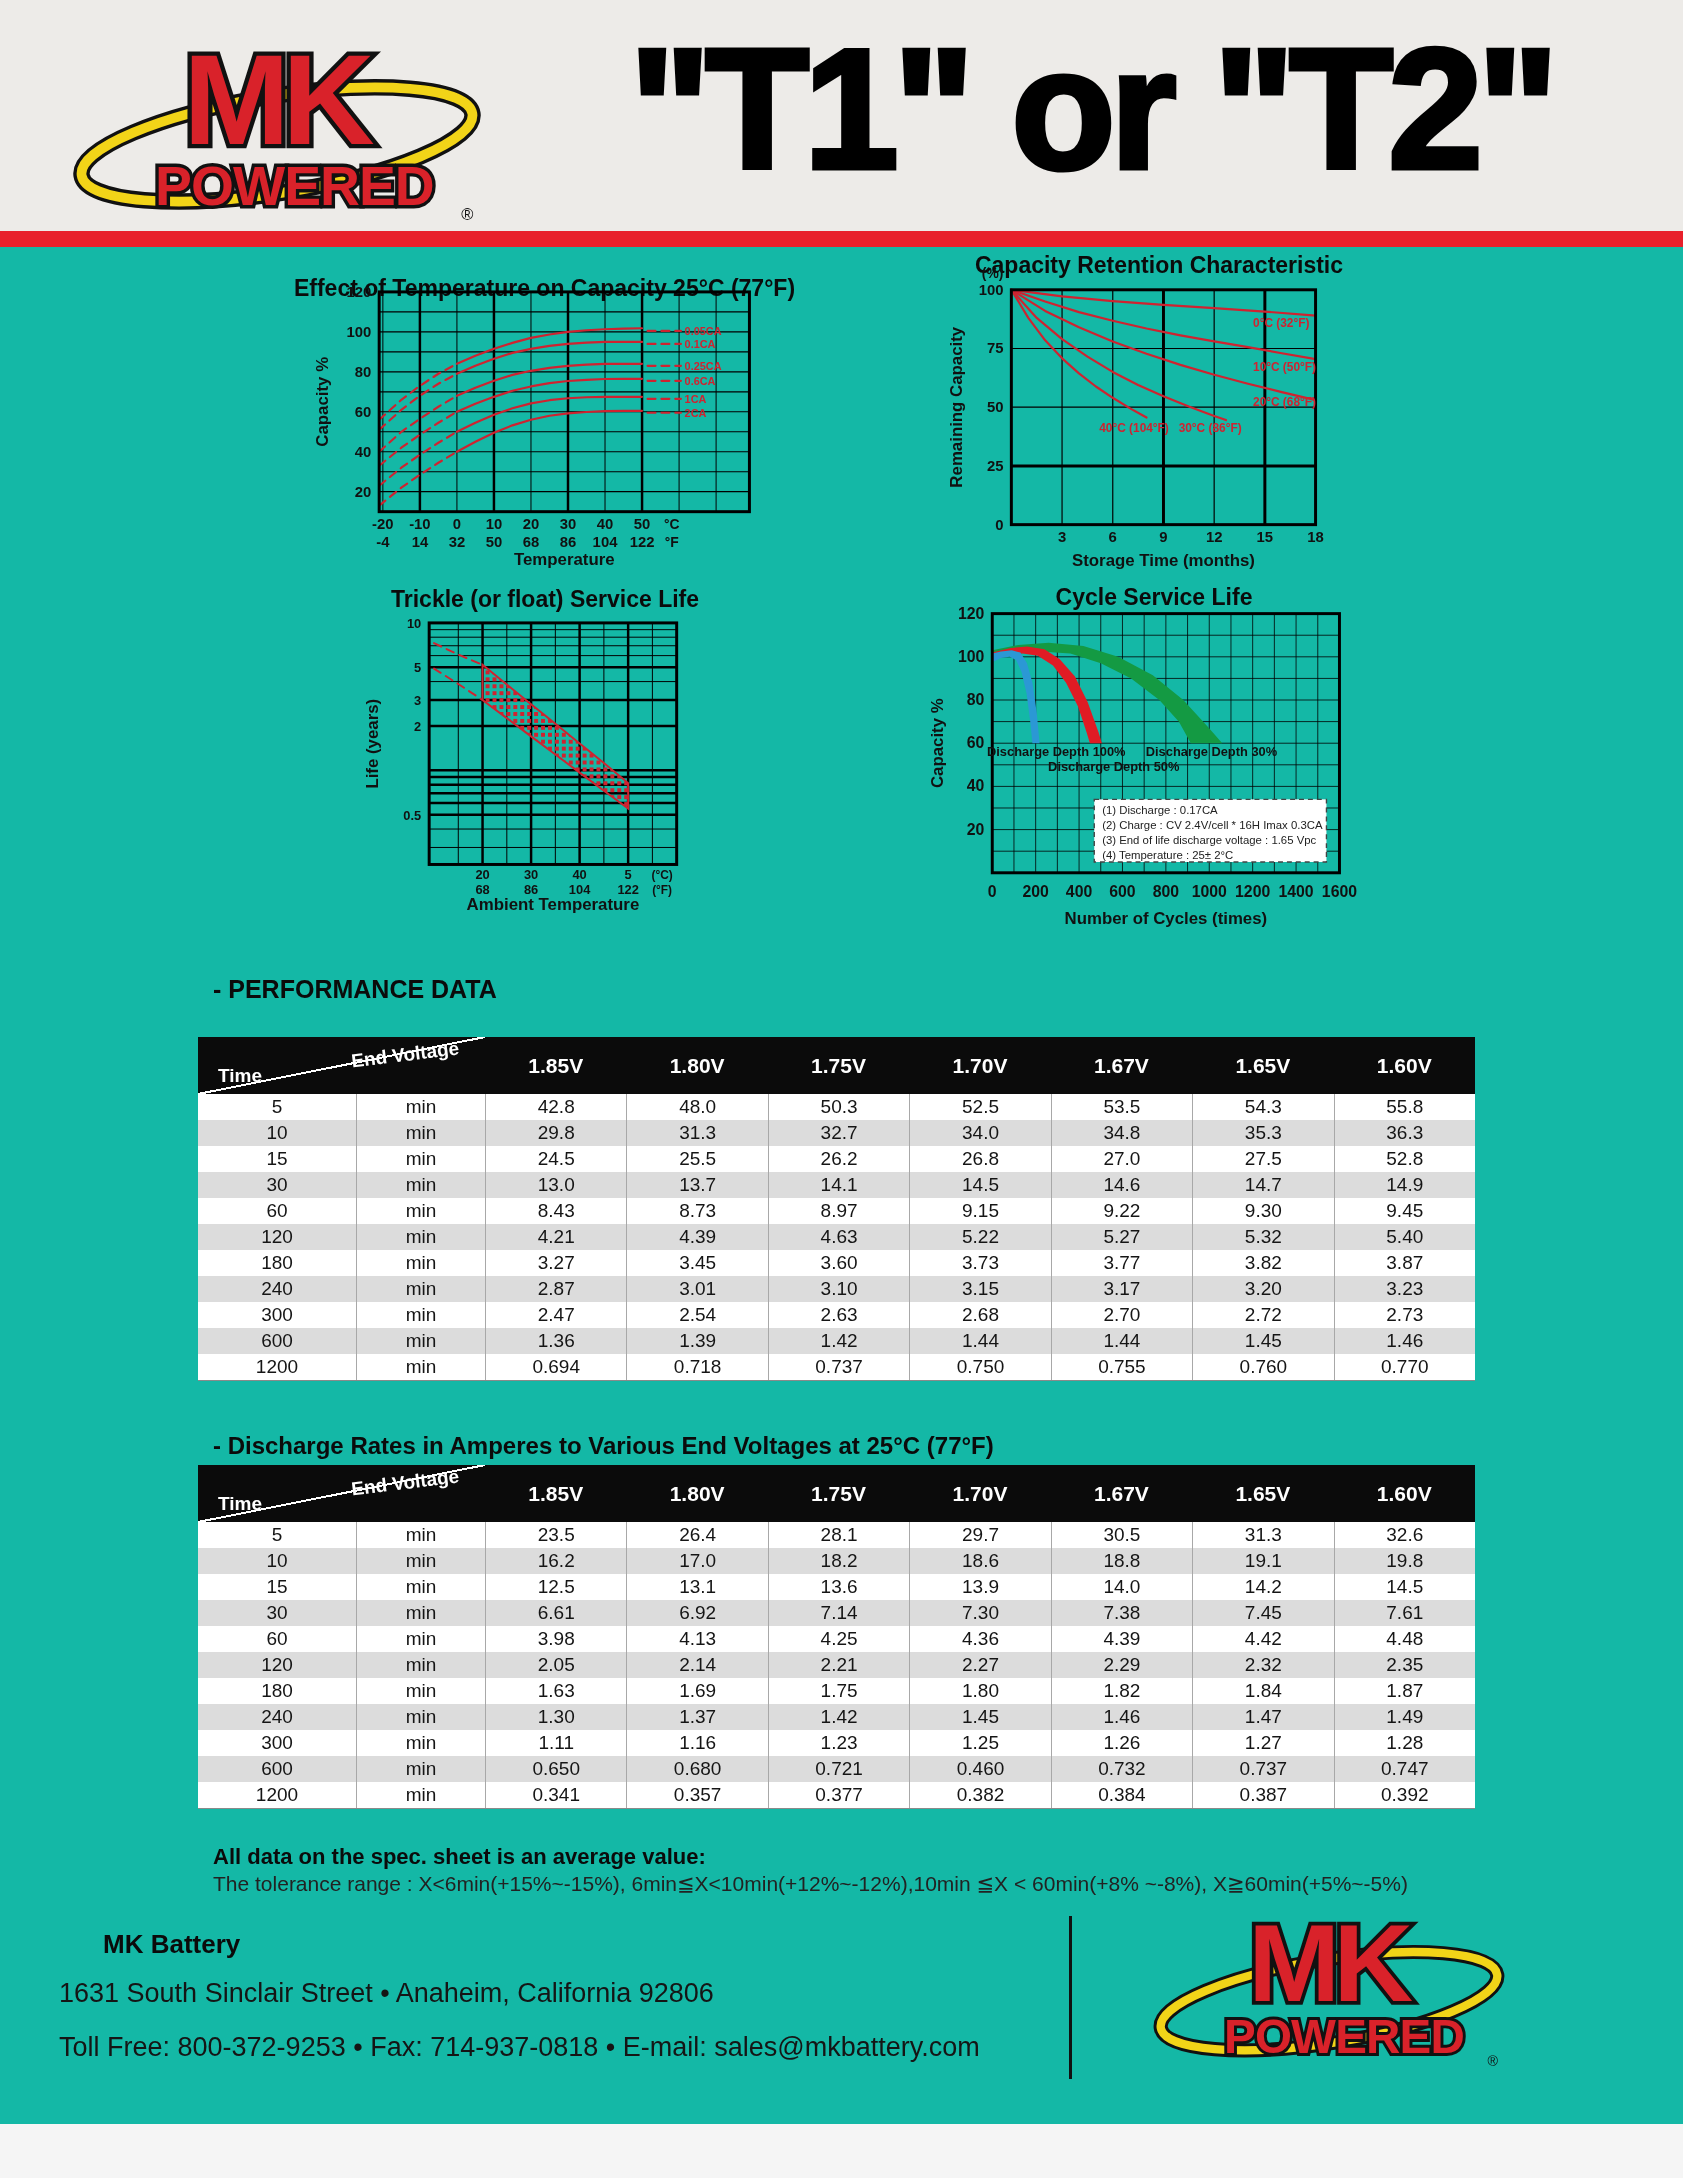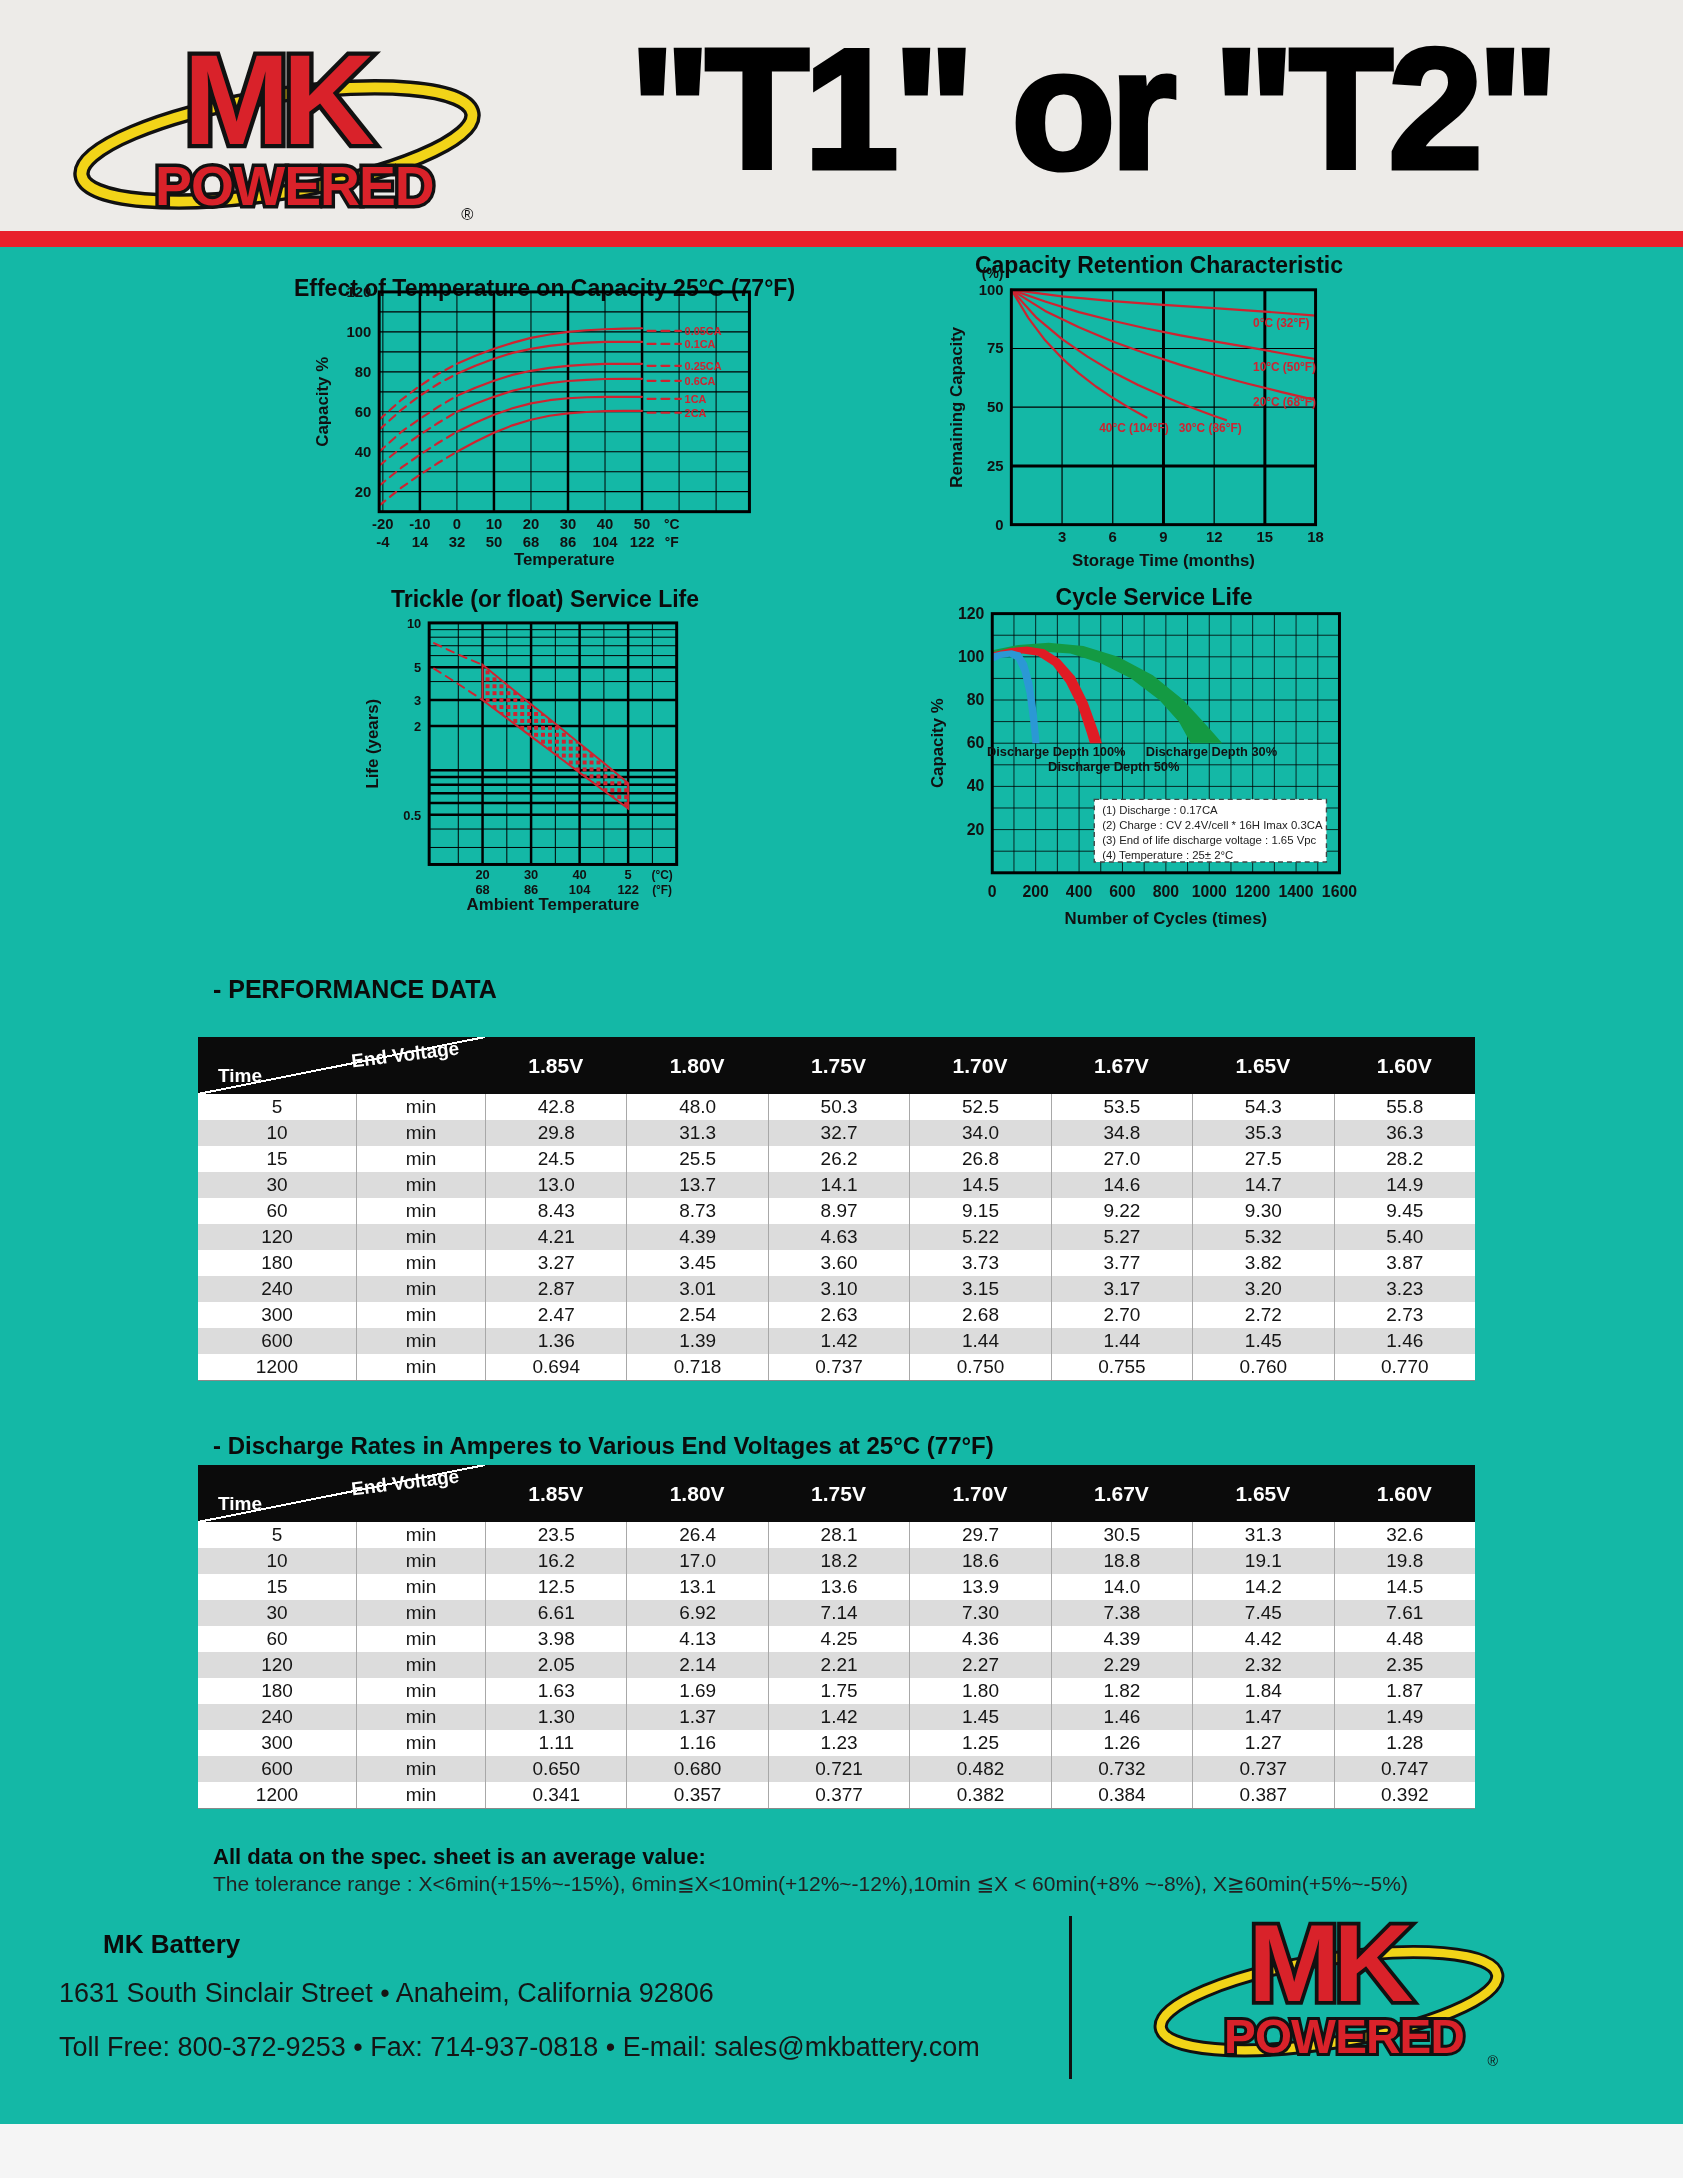--- a/index.html
+++ b/index.html
@@ -327,21 +327,21 @@
       </div>
       <div class="trow">
         <div class="cell first">15</div>
         <div class="cell">min</div>
         <div class="cell">24.5</div>
         <div class="cell">25.5</div>
         <div class="cell">26.2</div>
         <div class="cell">26.8</div>
         <div class="cell">27.0</div>
         <div class="cell">27.5</div>
-        <div class="cell">28.2</div>
+        <div class="cell">52.8</div>
       </div>
       <div class="trow alt">
         <div class="cell first">30</div>
         <div class="cell">min</div>
         <div class="cell">13.0</div>
         <div class="cell">13.7</div>
         <div class="cell">14.1</div>
         <div class="cell">14.5</div>
         <div class="cell">14.6</div>
         <div class="cell">14.7</div>
@@ -539,21 +539,21 @@
         <div class="cell">1.26</div>
         <div class="cell">1.27</div>
         <div class="cell">1.28</div>
       </div>
       <div class="trow alt">
         <div class="cell first">600</div>
         <div class="cell">min</div>
         <div class="cell">0.650</div>
         <div class="cell">0.680</div>
         <div class="cell">0.721</div>
-        <div class="cell">0.482</div>
+        <div class="cell">0.460</div>
         <div class="cell">0.732</div>
         <div class="cell">0.737</div>
         <div class="cell">0.747</div>
       </div>
       <div class="trow">
         <div class="cell first">1200</div>
         <div class="cell">min</div>
         <div class="cell">0.341</div>
         <div class="cell">0.357</div>
         <div class="cell">0.377</div>

